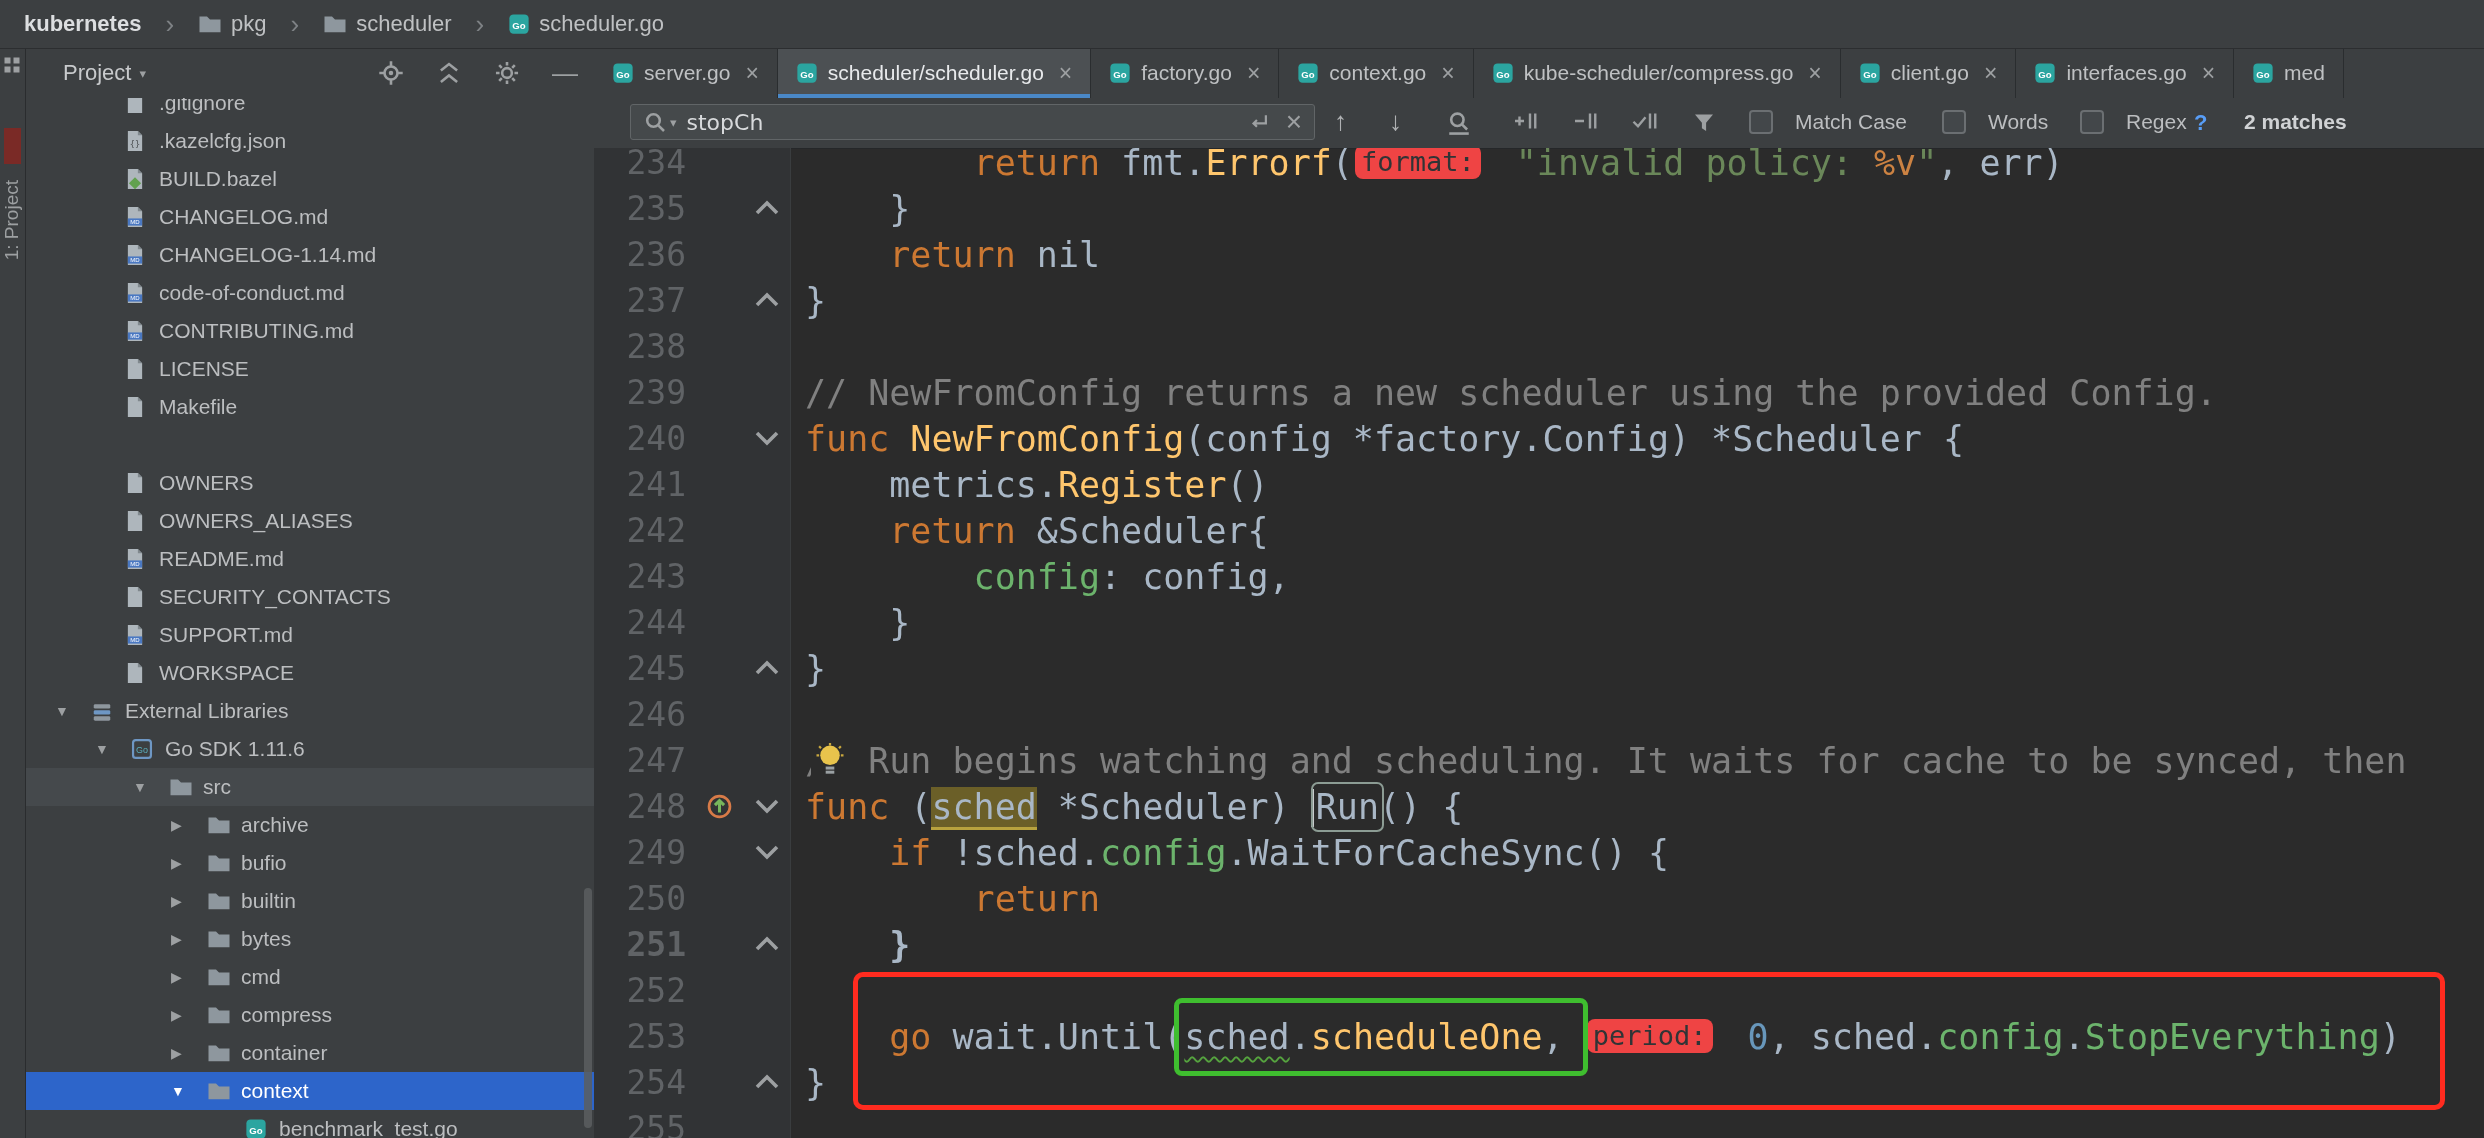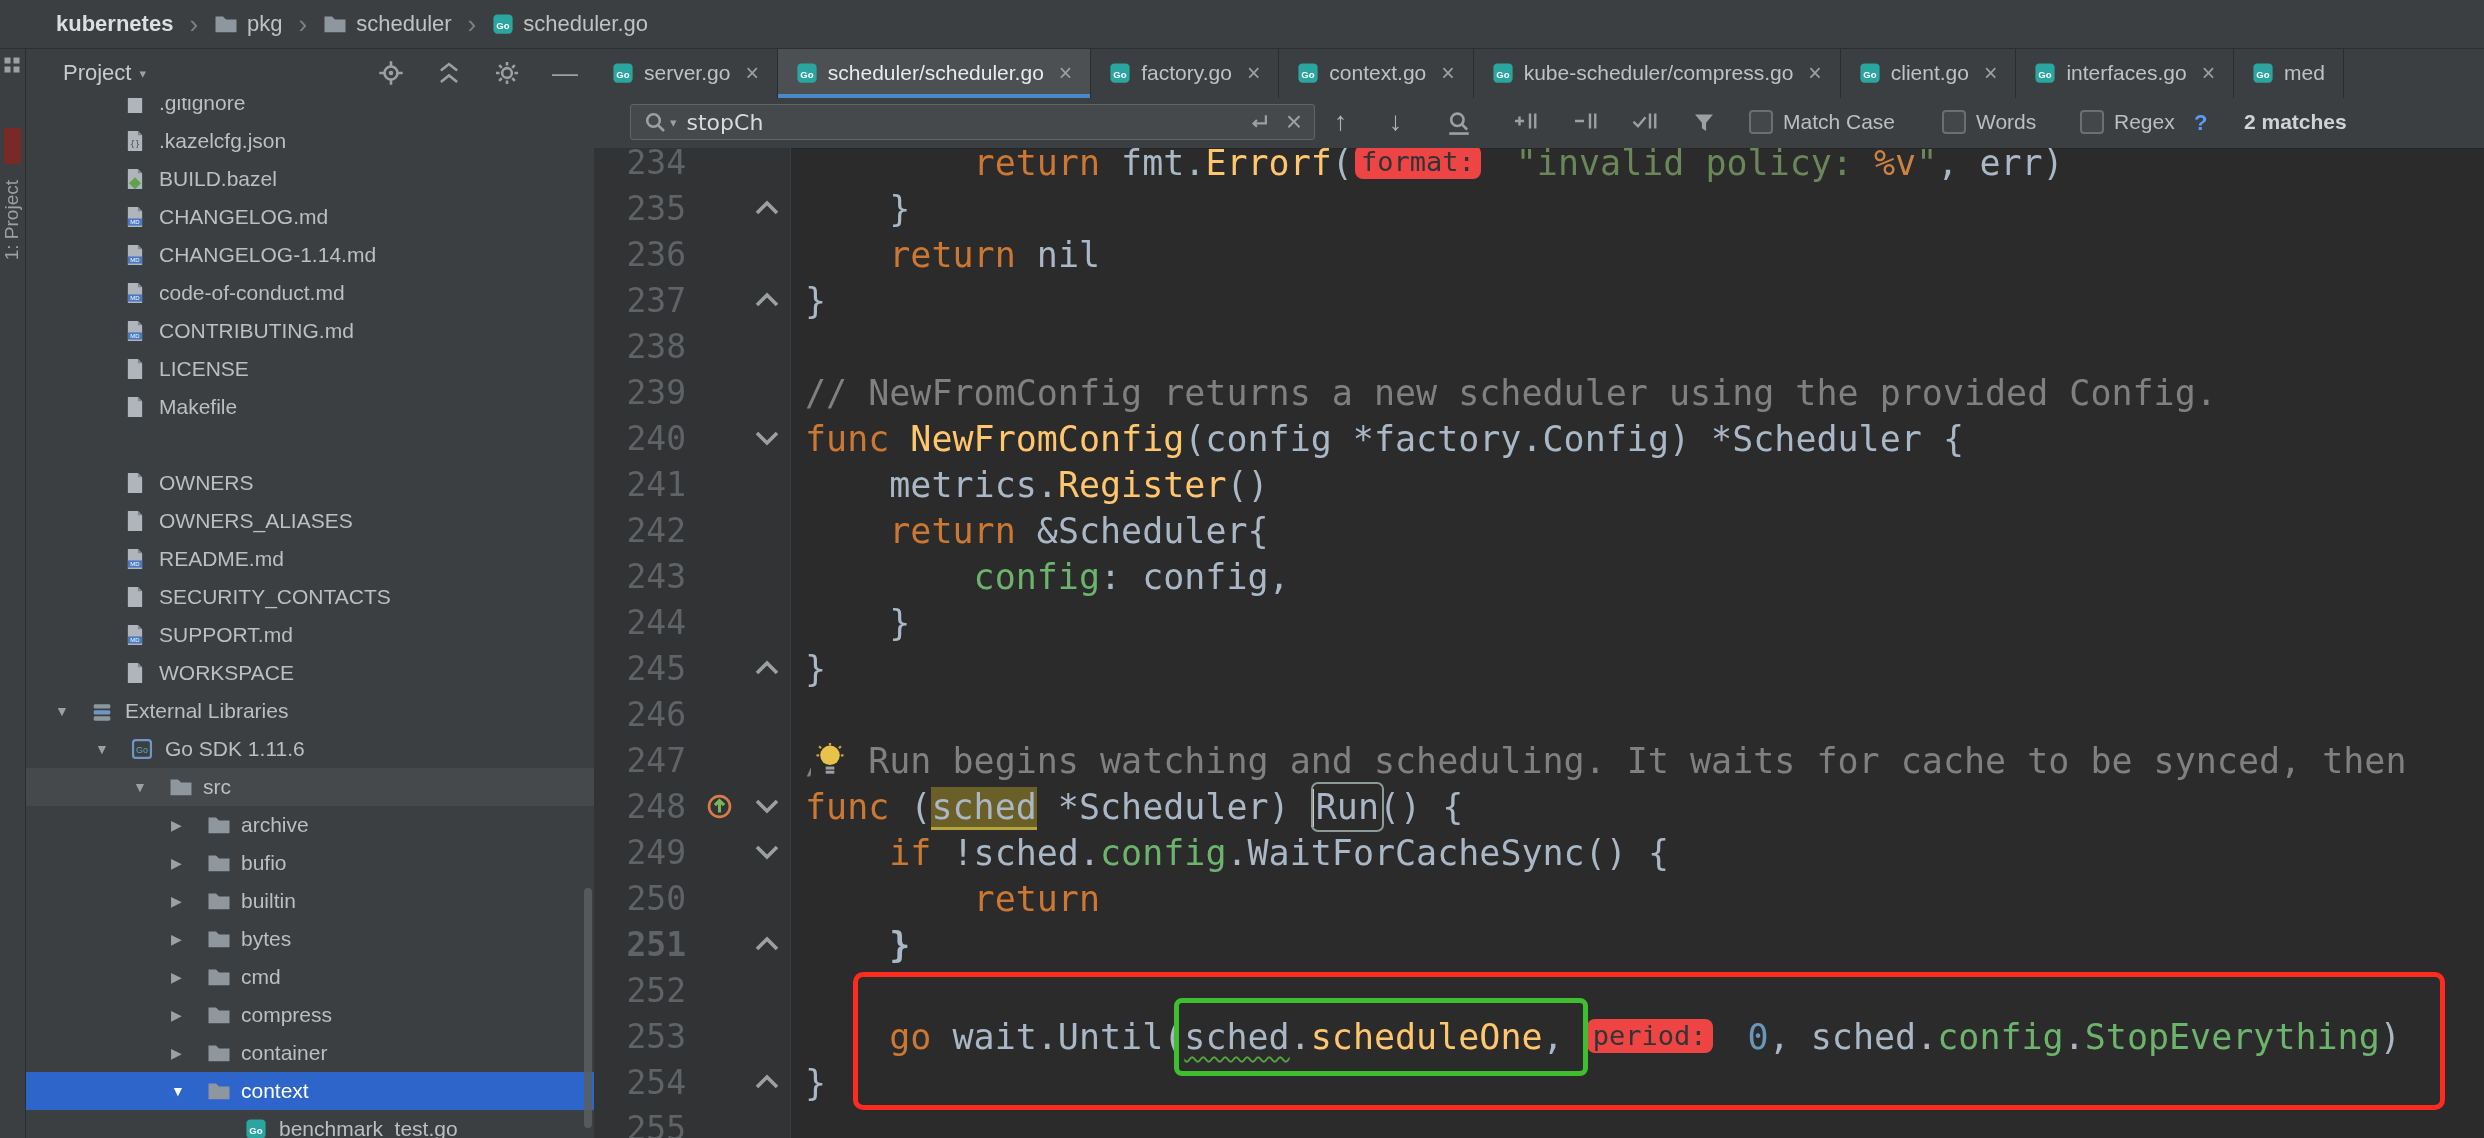--- a/index.html
+++ b/index.html
@@ -2,21 +2,21 @@
 <html><head>
 <meta charset="utf-8">
 <style>
   html,body{margin:0;padding:0;}
   body{width:2484px;height:1138px;background:#2B2B2B;overflow:hidden;position:relative;
        font-family:"Liberation Sans","DejaVu Sans",sans-serif;color:#BBBDBF;}
 
   
   #topbar{position:absolute;top:0;left:0;width:2484px;height:48px;background:#3C3F41;
           border-bottom:1px solid #2C2E30;display:flex;align-items:center;z-index:5;}
-  #breadcrumb{display:flex;align-items:center;margin-left:56px;gap:16px;font-size:22px;color:#BFC1C3;}
+  #breadcrumb{display:flex;align-items:center;margin-left:24px;gap:24px;font-size:22px;color:#BFC1C3;}
   .bitem{display:flex;align-items:center;gap:9px;white-space:nowrap;}
   .bitem.bold{font-weight:bold;color:#DCDEE0;}
   .bsep{color:#7E8285;font-size:26px;line-height:20px;}
   .bic{display:flex;}
 
   
   #toolstrip{position:absolute;left:0;top:48px;width:25px;bottom:0;background:#3C3F41;
              border-right:1px solid #2A2C2E;z-index:4;}
   .strip-icon{position:absolute;top:8px;left:3px;display:flex;}
   .strip-red{position:absolute;top:80px;left:4px;width:17px;height:36px;background:#7A2A26;}
@@ -60,21 +60,21 @@
   .sfield{position:absolute;left:36px;top:6px;width:685px;height:36px;background:#45494B;
           border:1px solid #616567;border-radius:3px;display:flex;align-items:center;
           padding:0 12px;box-sizing:border-box;}
   .squery{font-size:22px;color:#D8DADC;margin-left:10px;flex:1;
           font-family:"DejaVu Sans","Liberation Sans",sans-serif;}
   .scaret{font-size:13px;color:#9DA0A2;margin-left:3px;}
   .sret{display:flex;margin-left:auto;}
   .sclear{margin-left:16px;color:#9DA0A2;font-size:28px;line-height:20px;}
   .sbtn{position:absolute;top:8px;font-size:26px;color:#AFB1B3;}
   .sbtn.svg{top:12px;display:flex;}
-  .scb{position:absolute;top:12px;display:flex;align-items:center;gap:10px;font-size:21px;color:#BCBEC0;}
+  .scb{position:absolute;top:12px;display:flex;align-items:center;gap:22px;font-size:21px;color:#BCBEC0;}
   .cb{width:20px;height:20px;background:#43474A;border:2px solid #6B6F72;border-radius:4px;display:inline-block;}
   .shelp{position:absolute;top:12px;color:#589DF6;font-size:22px;font-weight:bold;}
   .smatches{position:absolute;top:12px;color:#D0D2D4;font-size:21px;font-weight:bold;}
 
   
   #code{position:absolute;top:100px;left:0;right:0;bottom:0;overflow:hidden;}
   #gutterbg{position:absolute;left:0;top:0;bottom:0;width:196px;background:#313335;
             border-right:1px solid #3A3D3F;}
   #lines{position:absolute;inset:0;}
   .ln{position:absolute;left:0;width:1890px;height:46px;}

